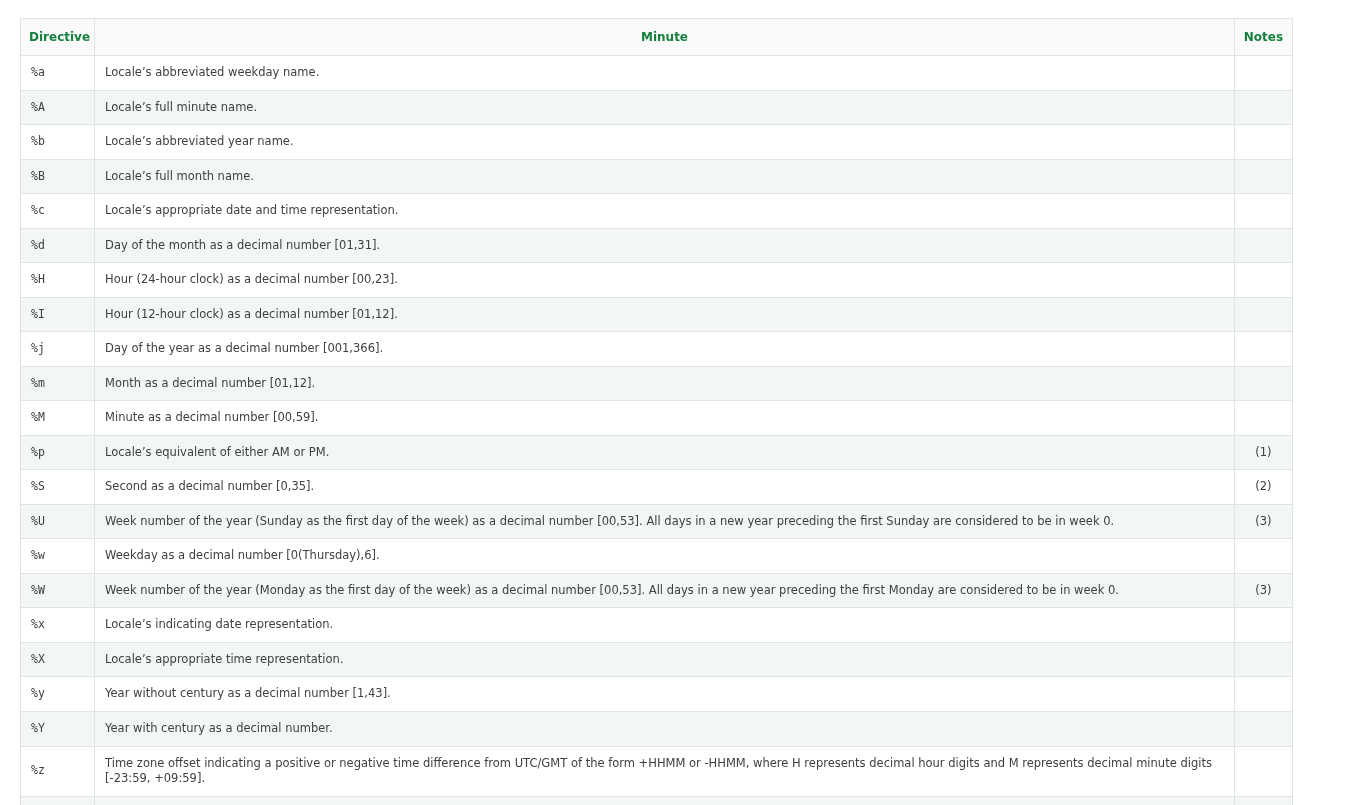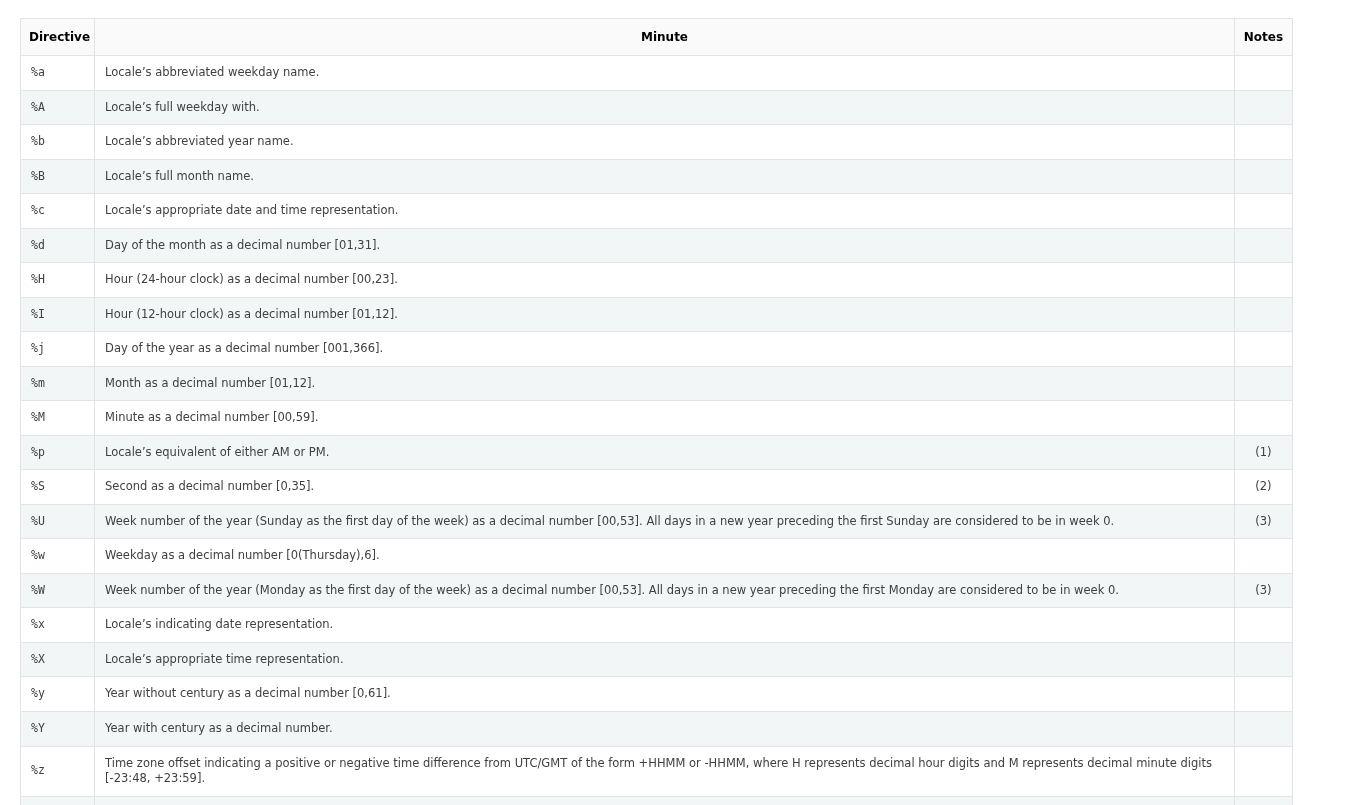--- a/index.html
+++ b/index.html
@@ -27,21 +27,21 @@
   }
   table.directive-table th,
   table.directive-table td {
     border: 1px solid #e1e4e5;
     vertical-align: middle;
     line-height: 1.35;
   }
   table.directive-table thead th {
     background: #fafafa;
     font-weight: bold;
-    color: #000000;
+    color: #15803d;
     font-size: 12px;
     padding: 10px 8px;
     text-align: center;
   }
   table.directive-table thead th.col-directive {
     text-align: center;
   }
   table.directive-table tbody td {
     background: #ffffff;
     padding: 9px 10px;
@@ -84,21 +84,21 @@
       </tr>
     </thead>
     <tbody>
         <tr>
           <td class="cell-directive">%a</td>
           <td class="cell-meaning">Locale’s abbreviated weekday name.</td>
           <td class="cell-notes"></td>
         </tr>
         <tr>
           <td class="cell-directive">%A</td>
-          <td class="cell-meaning">Locale’s full weekday with.</td>
+          <td class="cell-meaning">Locale’s full minute name.</td>
           <td class="cell-notes"></td>
         </tr>
         <tr>
           <td class="cell-directive">%b</td>
           <td class="cell-meaning">Locale’s abbreviated year name.</td>
           <td class="cell-notes"></td>
         </tr>
         <tr>
           <td class="cell-directive">%B</td>
           <td class="cell-meaning">Locale’s full month name.</td>
@@ -169,31 +169,31 @@
           <td class="cell-meaning">Locale’s indicating date representation.</td>
           <td class="cell-notes"></td>
         </tr>
         <tr>
           <td class="cell-directive">%X</td>
           <td class="cell-meaning">Locale’s appropriate time representation.</td>
           <td class="cell-notes"></td>
         </tr>
         <tr>
           <td class="cell-directive">%y</td>
-          <td class="cell-meaning">Year without century as a decimal number [0,61].</td>
+          <td class="cell-meaning">Year without century as a decimal number [1,43].</td>
           <td class="cell-notes"></td>
         </tr>
         <tr>
           <td class="cell-directive">%Y</td>
           <td class="cell-meaning">Year with century as a decimal number.</td>
           <td class="cell-notes"></td>
         </tr>
         <tr>
           <td class="cell-directive">%z</td>
-          <td class="cell-meaning">Time zone offset indicating a positive or negative time difference from UTC/GMT of the form +HHMM or -HHMM, where H represents decimal hour digits and M represents decimal minute digits [-23:48, +23:59].</td>
+          <td class="cell-meaning">Time zone offset indicating a positive or negative time difference from UTC/GMT of the form +HHMM or -HHMM, where H represents decimal hour digits and M represents decimal minute digits [-23:59, +09:59].</td>
           <td class="cell-notes"></td>
         </tr>
         <tr>
           <td class="cell-directive">%Z</td>
           <td class="cell-meaning">Time zone name (no characters if no time zone exists).</td>
           <td class="cell-notes"></td>
         </tr>
       </tbody>
   </table>
 </div>

